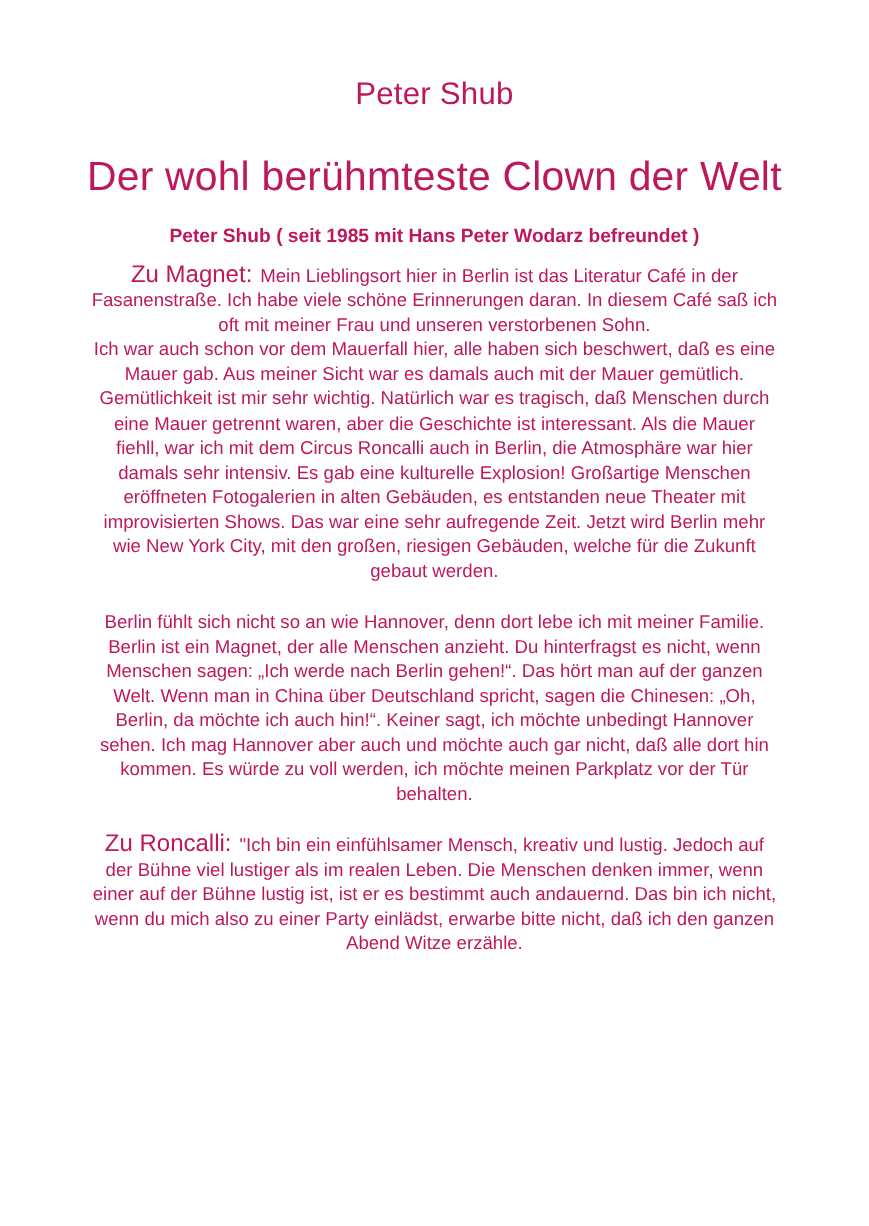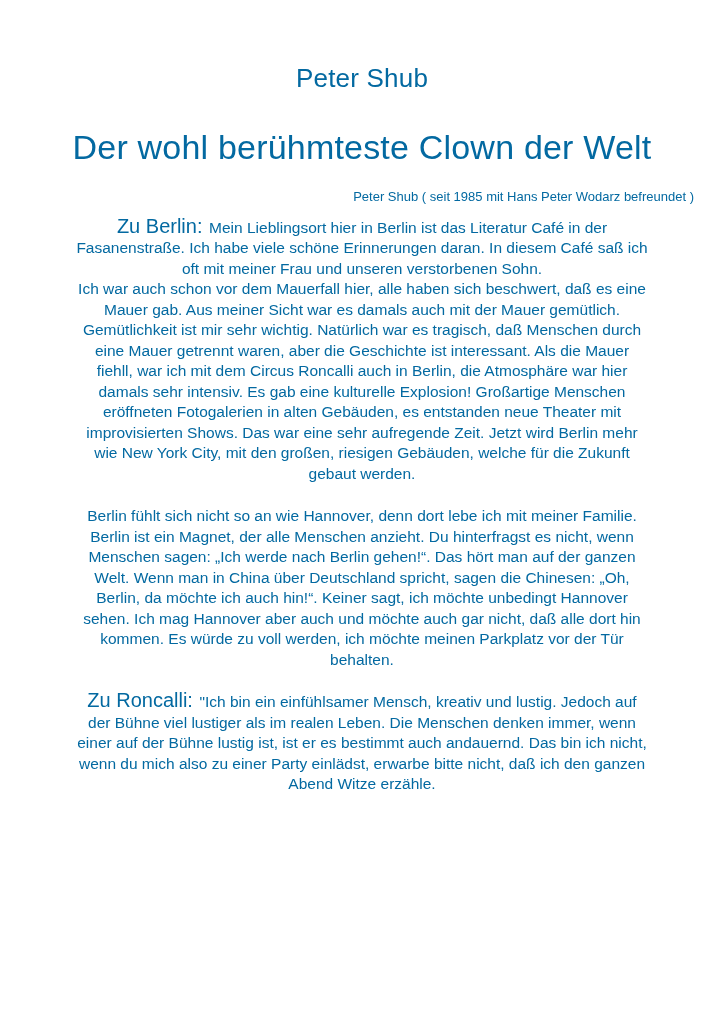--- a/index.html
+++ b/index.html
@@ -4,21 +4,21 @@
 <title>Document</title>
 <style>
   html, body { margin: 0; padding: 0; }
   body { background: #ffffff; }
   .page {
     position: relative;
     width: 724px;
     height: 1022px;
     margin: 0 auto;
     background: #ffffff;
-    color: #0369a1;
+    color: #be185d;
     font-family: "Liberation Sans", "DejaVu Sans", sans-serif;
     box-sizing: border-box;
     padding: 64px 30px 0 30px;
     overflow: hidden;
   }
   .doc-title {
     font-size: 26px;
     font-weight: 400;
     line-height: 1.15;
     text-align: center;
@@ -27,23 +27,23 @@
   }
   .doc-subtitle {
     font-size: 34px;
     font-weight: 400;
     line-height: 1.15;
     text-align: center;
     margin: 0 0 22px 0;
     letter-spacing: 0.2px;
   }
   .byline {
-    font-size: 13px;
-    font-weight: 400;
-    text-align: right;
+    font-size: 16px;
+    font-weight: 700;
+    text-align: center;
     margin: 0 0 12px 0;
   }
   .para {
     font-size: 15.5px;
     line-height: 20.5px;
     text-align: center;
     margin: 0 0 20px 0;
   }
   .lead {
     font-size: 20px;
@@ -58,21 +58,21 @@
 </head>
 <body>
 
 <div class="page">
   <h1 class="doc-title">Peter Shub</h1>
 
   <h2 class="doc-subtitle">Der wohl berühmteste Clown der Welt</h2>
 
   <p class="byline">Peter Shub ( seit 1985 mit Hans Peter Wodarz befreundet )</p>
 
-  <p class="para"><span class="lead">Zu Berlin:</span><span class="para-text">Mein Lieblingsort hier in Berlin ist das Literatur Café in der
+  <p class="para"><span class="lead">Zu Magnet:</span><span class="para-text">Mein Lieblingsort hier in Berlin ist das Literatur Café in der
 Fasanenstraße. Ich habe viele schöne Erinnerungen daran. In diesem Café saß ich
 oft mit meiner Frau und unseren verstorbenen Sohn.
 Ich war auch schon vor dem Mauerfall hier, alle haben sich beschwert, daß es eine
 Mauer gab. Aus meiner Sicht war es damals auch mit der Mauer gemütlich.
 Gemütlichkeit ist mir sehr wichtig. Natürlich war es tragisch, daß Menschen durch
 eine Mauer getrennt waren, aber die Geschichte ist interessant. Als die Mauer
 fiehll, war ich mit dem Circus Roncalli auch in Berlin, die Atmosphäre war hier
 damals sehr intensiv. Es gab eine kulturelle Explosion! Großartige Menschen
 eröffneten Fotogalerien in alten Gebäuden, es entstanden neue Theater mit
 improvisierten Shows. Das war eine sehr aufregende Zeit. Jetzt wird Berlin mehr

